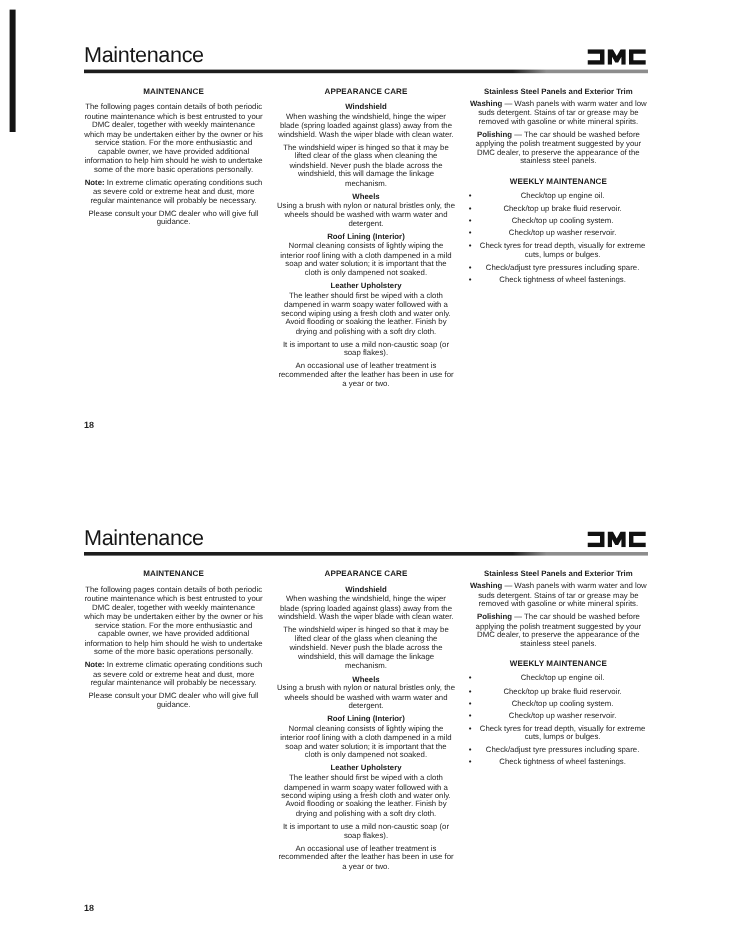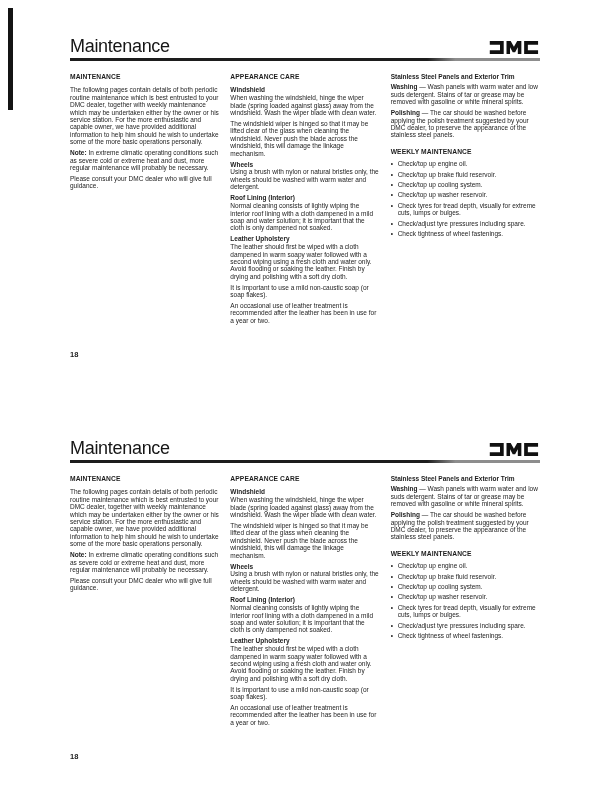--- a/index.html
+++ b/index.html
@@ -11,20 +11,21 @@
     overflow: hidden;
   }
   .scan-bar {
     position: absolute; left: 8px; top: 8px;
     width: 5px; height: 102px;
     background: #141414;
   }
   .page-copy {
     position: absolute; left: 70px;
     width: 470px;
+    text-align: center;
   }
   .copy-1 { top: 37px; }
   .copy-2 { top: 439px; }
 
   .header {
     display: flex; justify-content: space-between; align-items: flex-end;
     height: 18px;
   }
   .title {
     font-size: 18px; line-height: 1;

